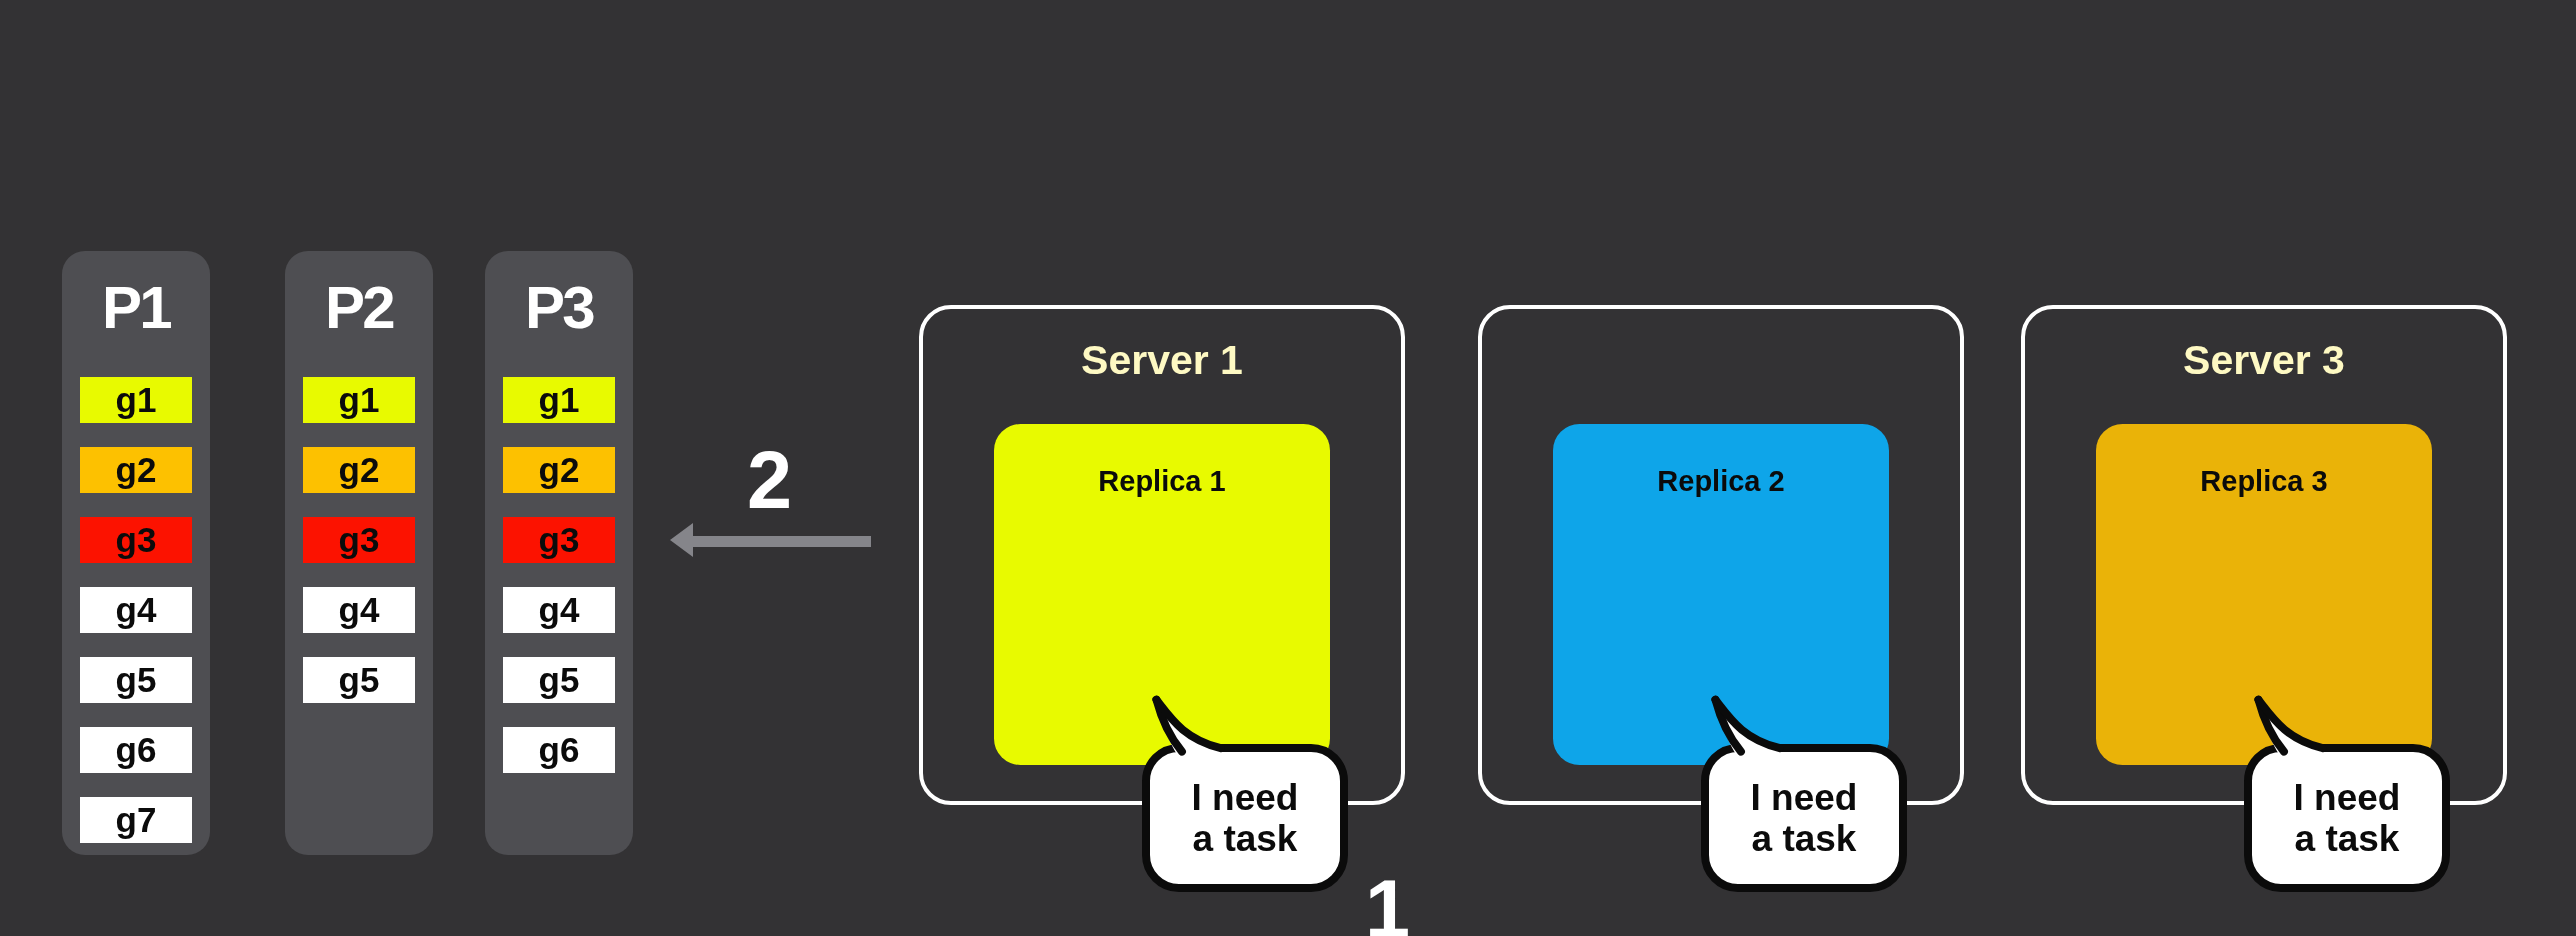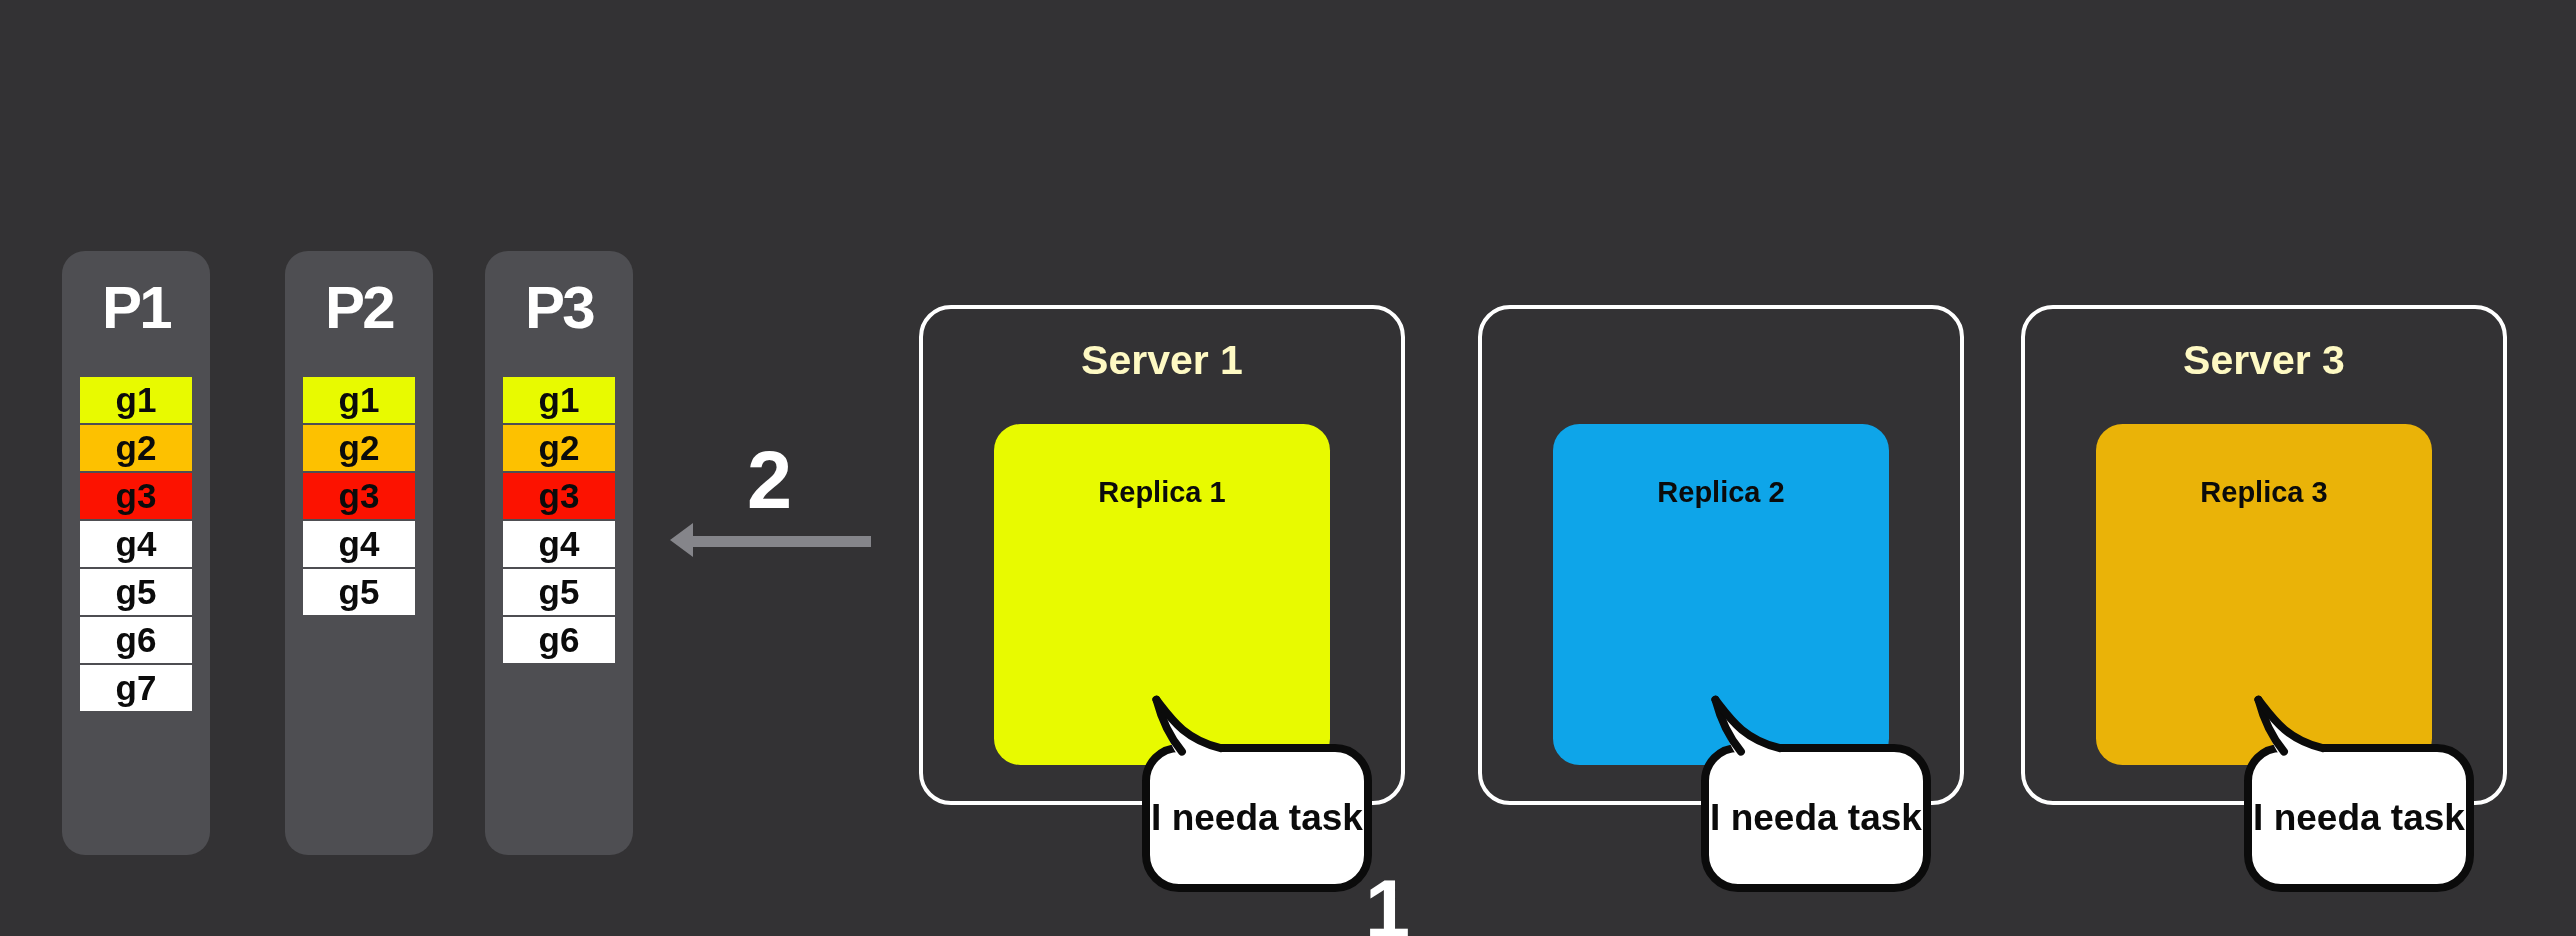--- a/index.html
+++ b/index.html
@@ -33,21 +33,21 @@
     line-height: 1;
     letter-spacing: -2.7px;
   }
   .chips {
     position: absolute;
     top: 126px;
     left: 17.7px;
     right: 17.7px;
     display: flex;
     flex-direction: column;
-    gap: 2px;
+    gap: 24px;
   }
   .chip {
     height: 46px;
     display: flex;
     align-items: center;
     justify-content: center;
     font-size: 35px;
     background: #ffffff;
   }
 
@@ -99,36 +99,36 @@
     color: #fef9c3;
   }
   .replica {
     position: absolute;
     left: 71px; top: 115px;
     width: 336px; height: 341px;
     border-radius: 26.5px;
     background: #E8FA00;
   }
   .replica-label {
-    padding-top: 52px;
+    padding-top: 41px;
     text-align: center;
     font-size: 29px;
     color: #0b0b0b;
   }
 
   
   .bubble {
     position: absolute;
     left: 219px; top: 435px;
-    width: 230px; height: 148px;
+    width: 206px; height: 148px;
     background: #ffffff;
     border: 8px solid #0b0b0b;
     border-radius: 37px;
     display: flex;
-    flex-direction: row;
+    flex-direction: column;
     align-items: center;
     justify-content: center;
   }
   .bubble-line {
     font-size: 37px;
     line-height: 1.12;
     color: #0b0b0b;
     white-space: nowrap;
   }
   .tail {

